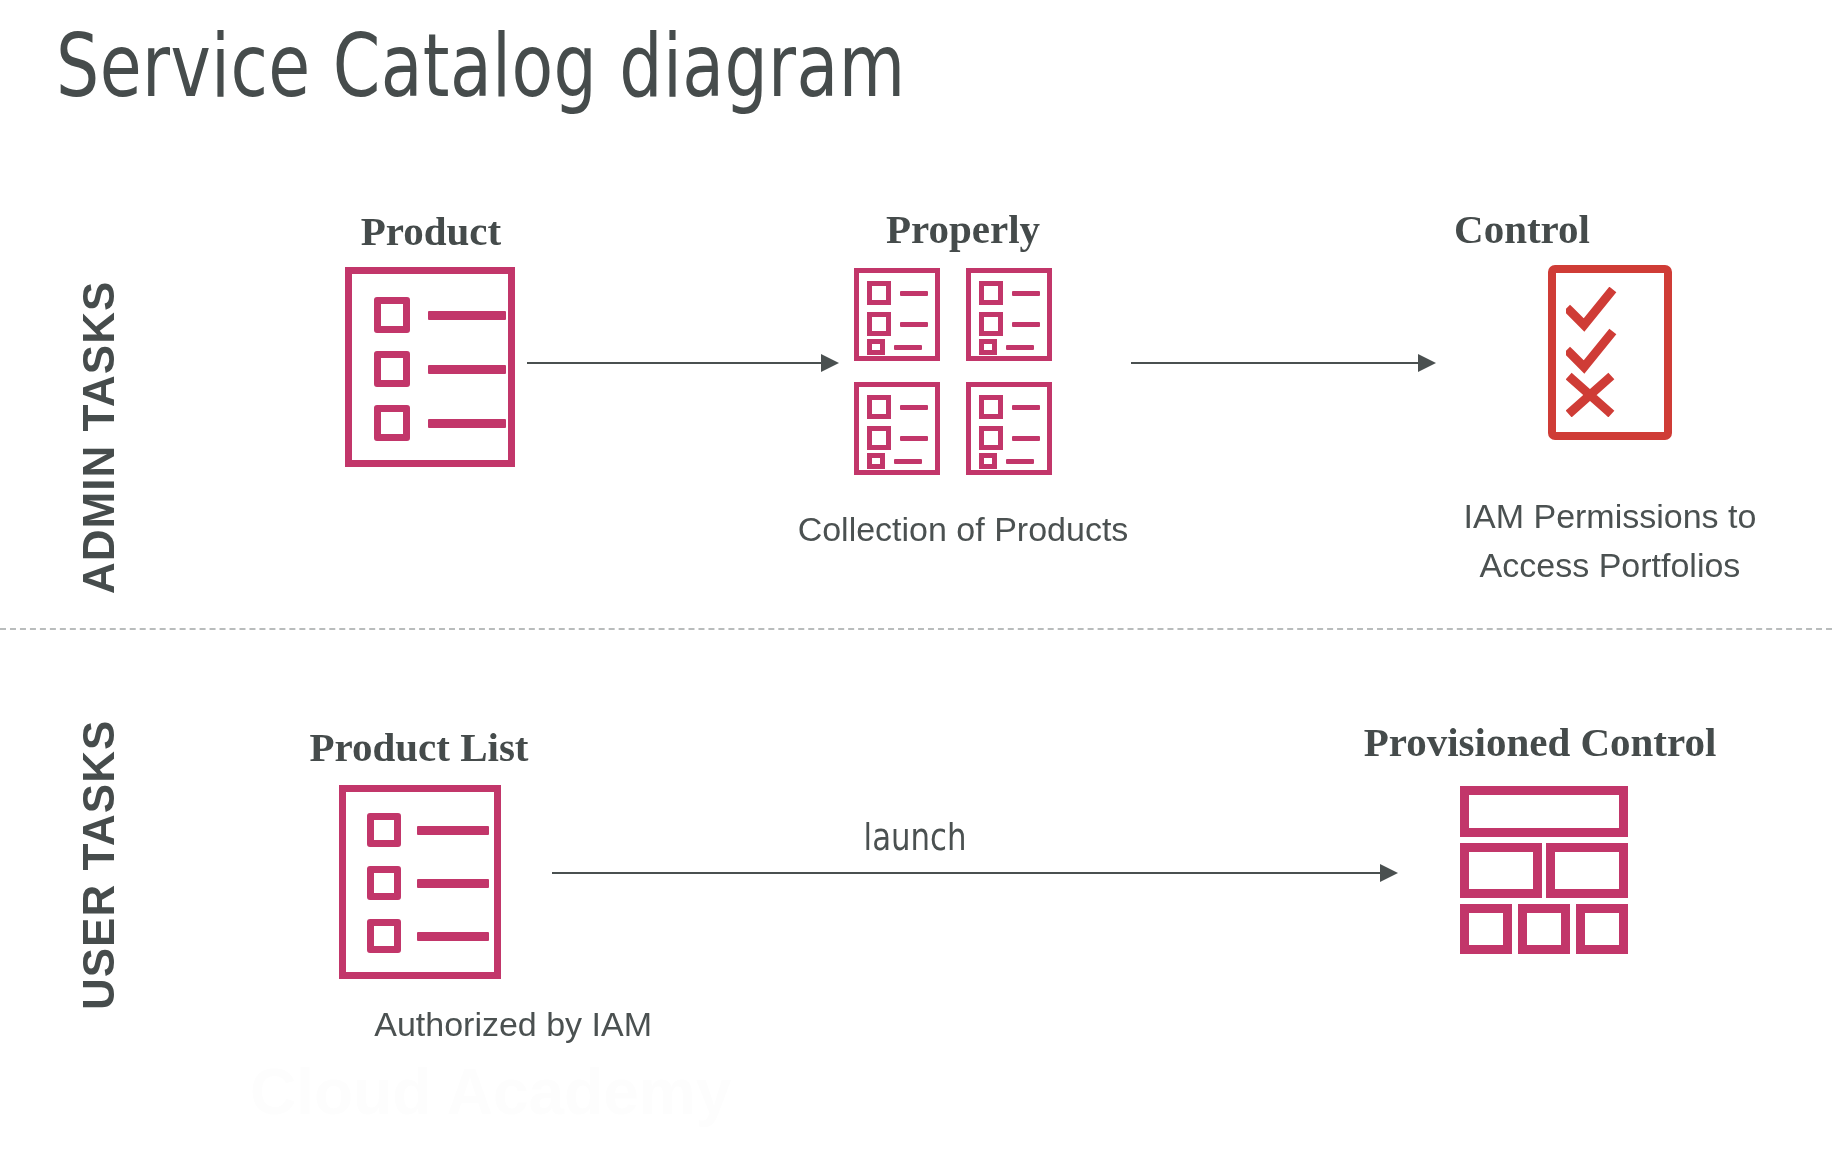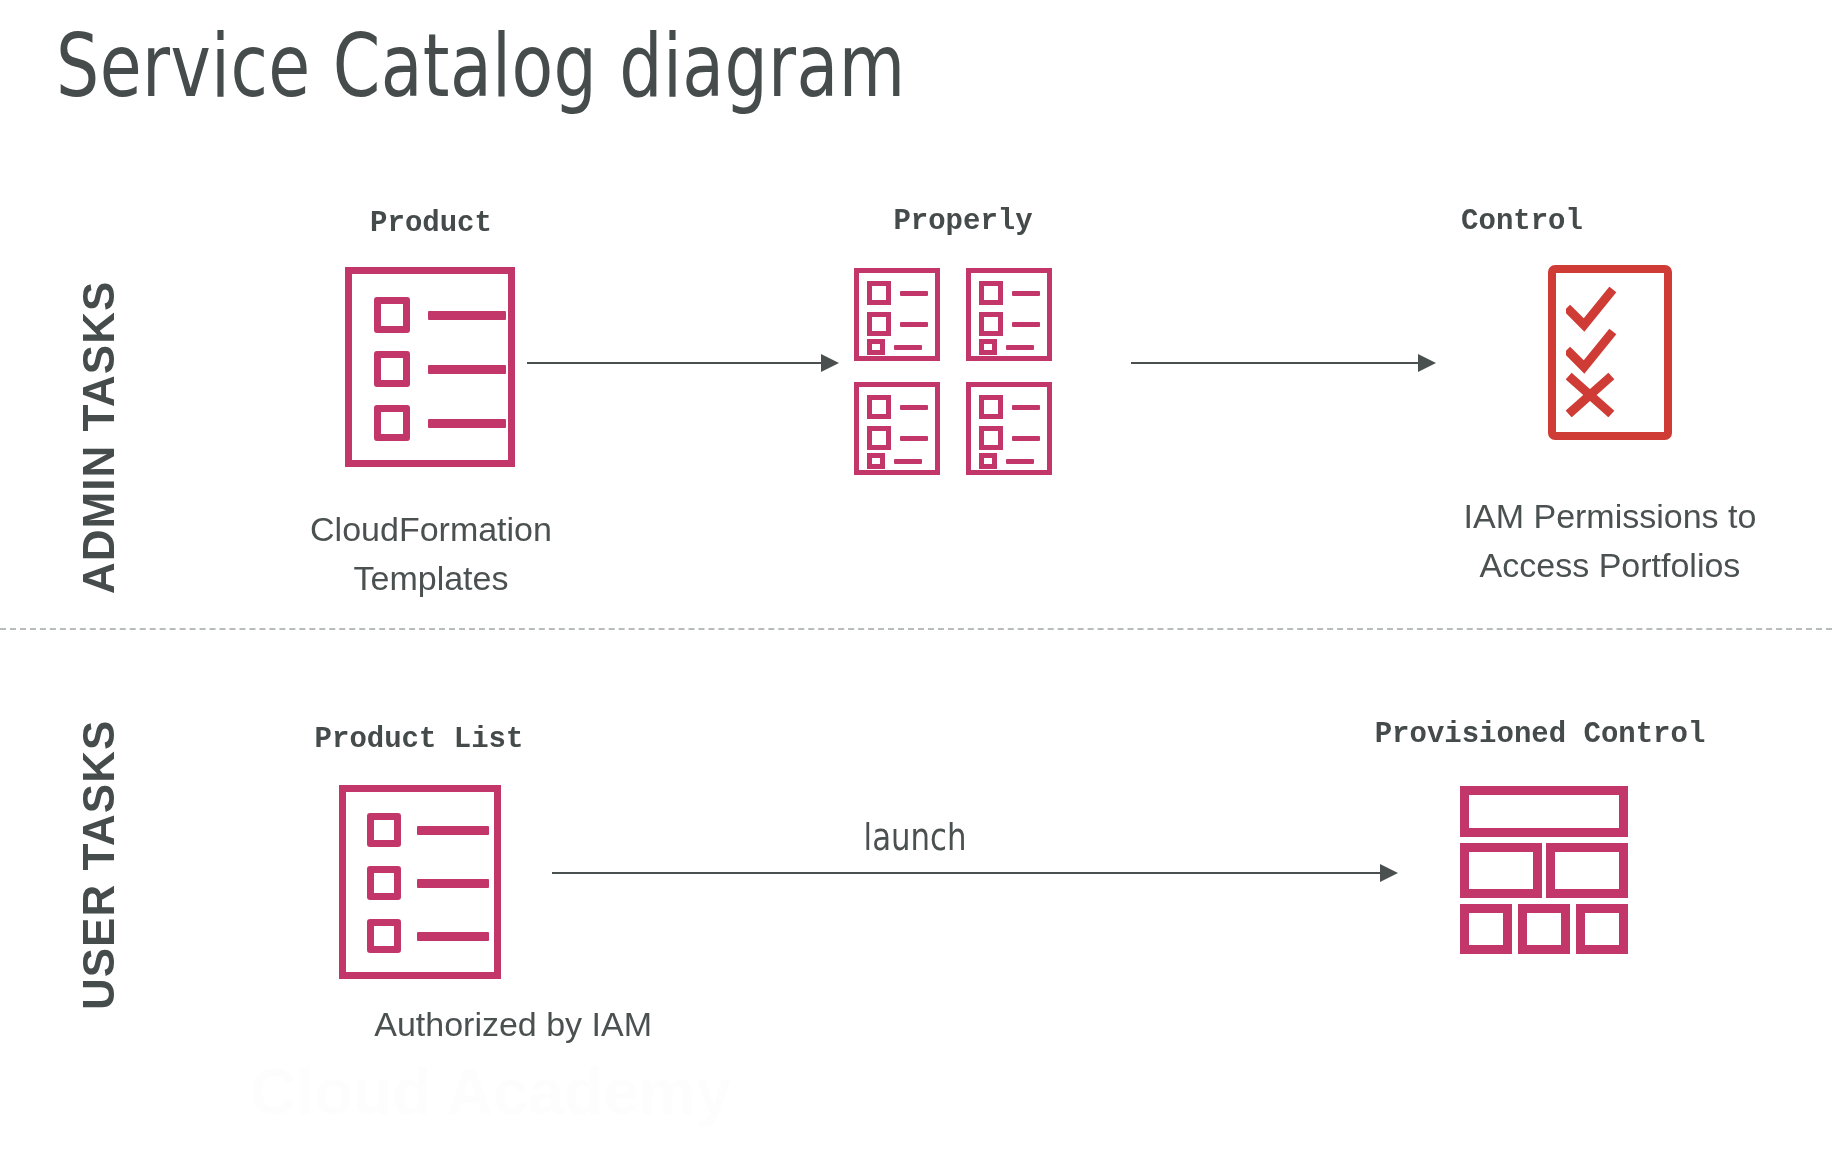--- a/index.html
+++ b/index.html
@@ -54,23 +54,23 @@
     left: 0px;
     top: 628px;
     width: 1832px;
     height: 0px;
     border-top: 2px dashed #b9bcbc;
   }
 
   
   .node-title {
     position: absolute;
-    font-family: Liberation Mono, monospace;
+    font-family: Liberation Serif, serif;
     font-weight: bold;
-    font-size: 29px;
+    font-size: 41px;
     color: #454b4b;
     white-space: nowrap;
     text-align: right;
     transform: translateX(-50%);
   }
 
   
   .caption {
     position: absolute;
     font-family: "Liberation Sans", sans-serif;
@@ -214,22 +214,20 @@
     <div class="prod-row" style="left:29px; top:84px;">
       <div class="prod-box" style="width:36px; height:36px;"></div>
       <div class="prod-line" style="width:78px; height:9px; margin-left:18px;"></div>
     </div>
     <div class="prod-row" style="left:29px; top:138px;">
       <div class="prod-box" style="width:36px; height:36px;"></div>
       <div class="prod-line" style="width:78px; height:9px; margin-left:18px;"></div>
     </div>
   </div>
 
-  <div class="caption" style="left:431px; top:505px; width:420px;">CloudFormation
-Templates</div>
 
   <div class="arrow" style="left:527px; top:352px; width:312px;">
     <div class="shaft"></div>
       <div class="head"></div>
   </div>
 
   <div class="node-title" style="left:963px; top:205px;">Properly</div>
 
   <div class="icon" style="left:854px; top:268px; width:218px; height:207px;">
 
@@ -259,20 +257,21 @@
 
     <div class="pf-card" style="left:112px; top:114px; width:86px; height:93px;"></div>
     <div class="pf-box" style="left:125px; top:127px; width:24px; height:24px;"></div>
     <div class="pf-line" style="left:158px; top:137px; width:28px;"></div>
     <div class="pf-box" style="left:125px; top:158px; width:24px; height:24px;"></div>
     <div class="pf-line" style="left:158px; top:168px; width:28px;"></div>
     <div class="pf-box" style="left:125px; top:185px; width:18px; height:16px;"></div>
     <div class="pf-line" style="left:152px; top:191px; width:28px;"></div>
   </div>
 
+  <div class="caption" style="left:963px; top:505px; width:520px;">Collection of Products</div>
 
   <div class="arrow" style="left:1131px; top:352px; width:305px;">
     <div class="shaft"></div>
       <div class="head"></div>
   </div>
 
   <div class="node-title" style="left:1522px; top:205px;">Control</div>
 
   <div class="icon" style="left:1548px; top:265px; width:124px; height:175px;">
     <div class="ctrl-card" style="left:0; top:0; width:124px; height:175px;"></div>

